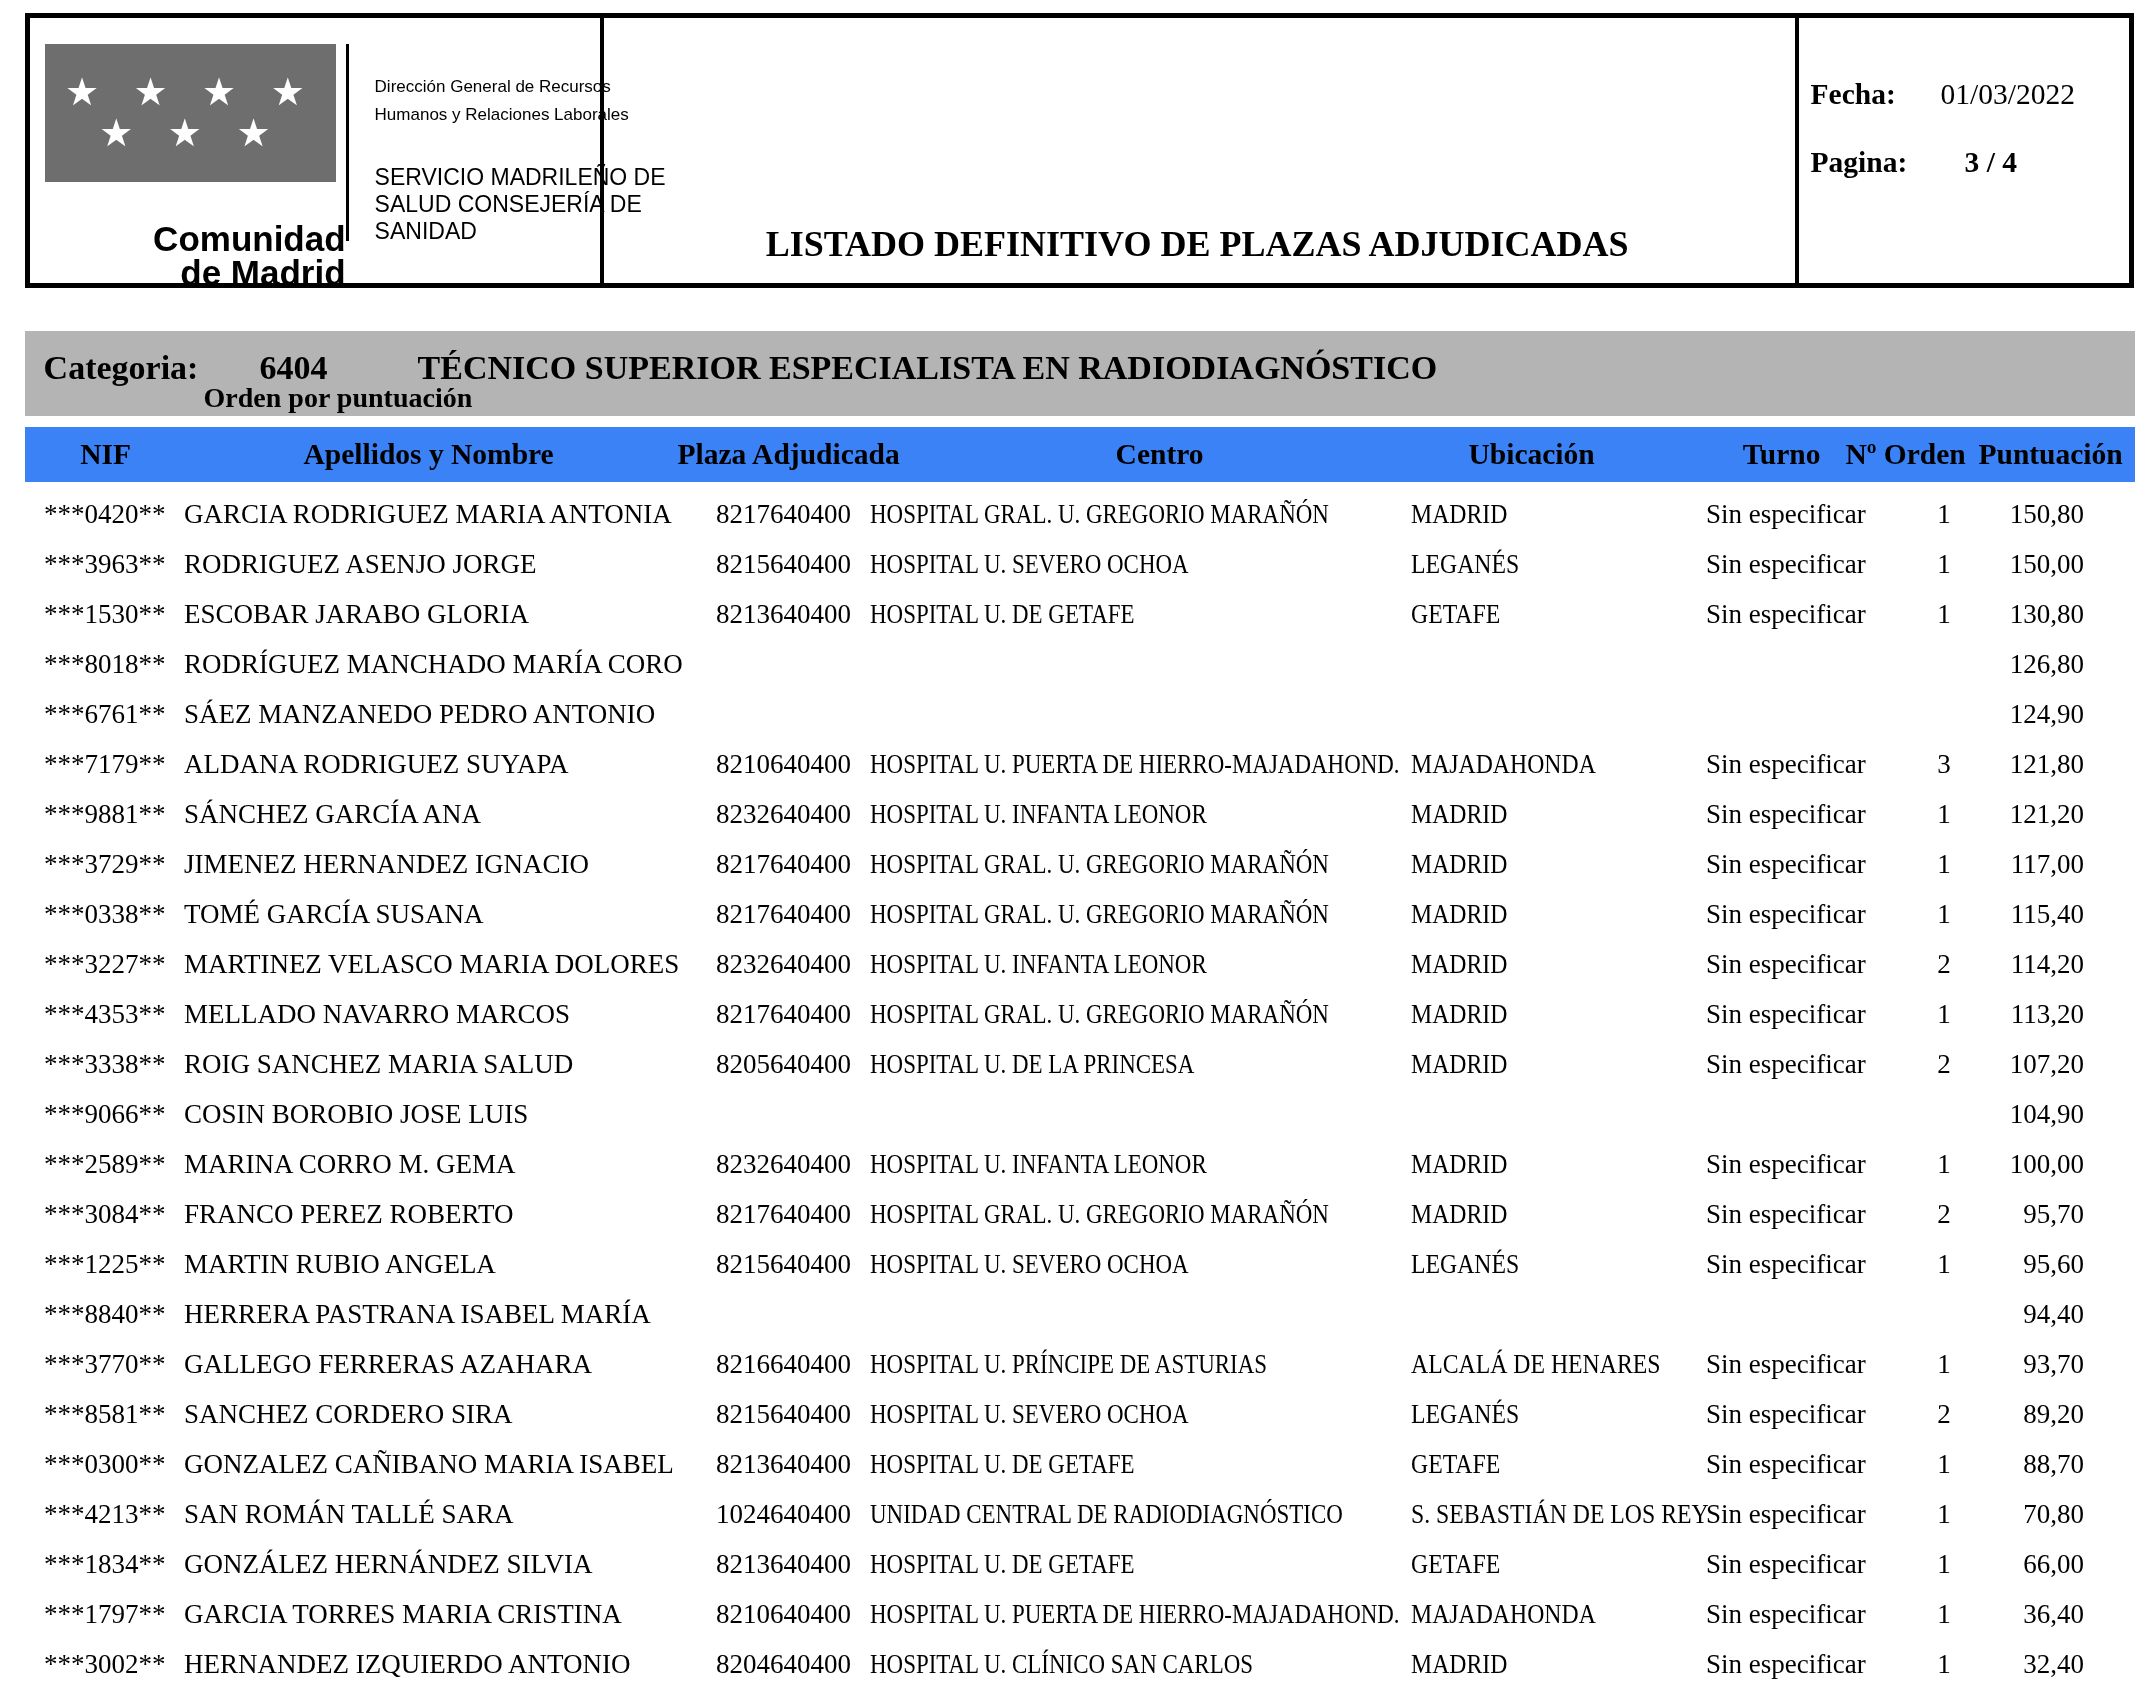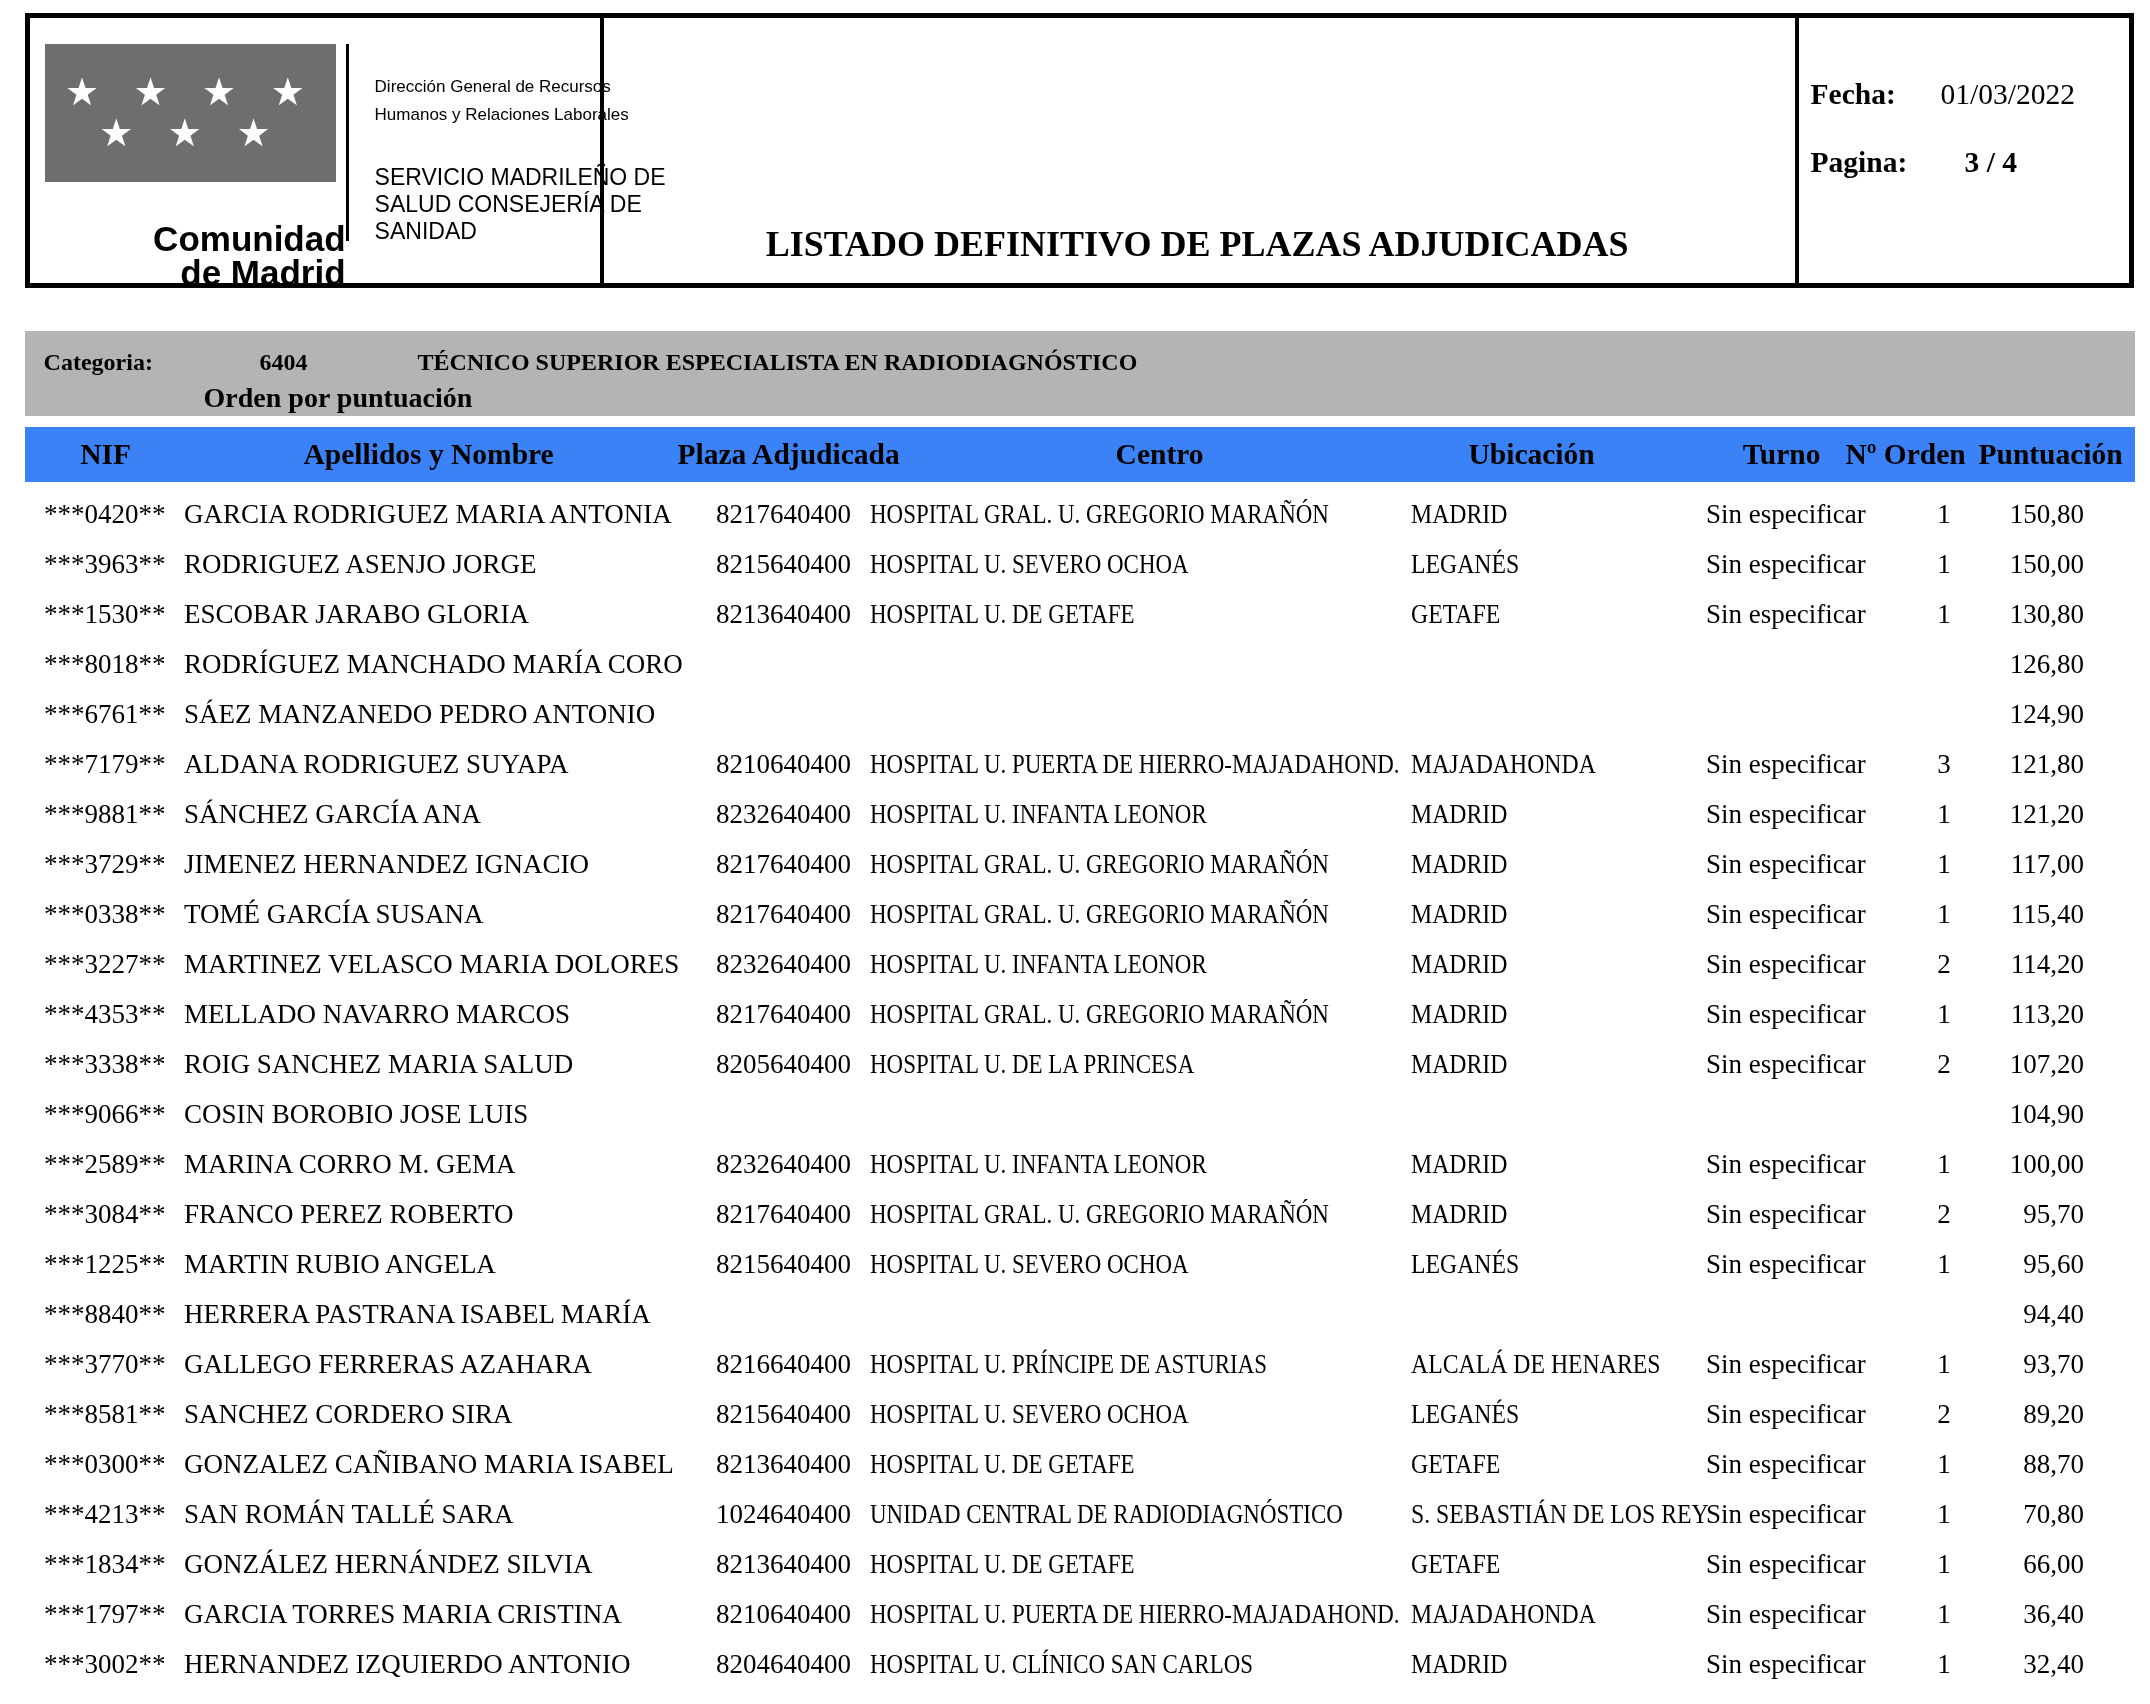--- a/index.html
+++ b/index.html
@@ -29,22 +29,22 @@
   .subtitle{position:absolute;left:570px;top:205px;width:1195px;text-align:center;
             font-weight:bold;font-size:36px;}
 
   .meta-label{position:absolute;font-weight:bold;font-size:29.5px;white-space:nowrap;}
   .meta-value{position:absolute;font-size:29.5px;white-space:nowrap;}
   .fecha-label{left:1781px;top:60px;} .fecha-value{left:1911px;top:60px;}
   .pagina-label{left:1781px;top:128px;} .pagina-value{left:1935px;top:128px;font-weight:bold;}
 
   
   .cat-bar{position:absolute;left:24.6px;top:331px;width:2110px;height:85px;}
-  .cat-line1{position:absolute;top:9px;height:44px;line-height:44px;font-weight:bold;
-             font-size:24px;white-space:nowrap;}
+  .cat-line1{position:absolute;top:15px;height:44px;line-height:44px;font-weight:bold;
+             font-size:34px;white-space:nowrap;}
   .cat-label{left:19px;} .cat-code{left:235px;} .cat-title{left:361px;margin-left:32px;}
   .cat-order{position:absolute;left:179px;top:51px;height:31px;line-height:31px;
              font-weight:bold;font-size:28px;white-space:nowrap;}
 
   
   .head-row{position:absolute;left:24.6px;top:427px;width:2110px;height:55px;}
   .colh{position:absolute;top:0;height:55px;line-height:55px;font-weight:bold;font-size:29.5px;
         transform:translateX(-50%);white-space:nowrap;}
 
   

